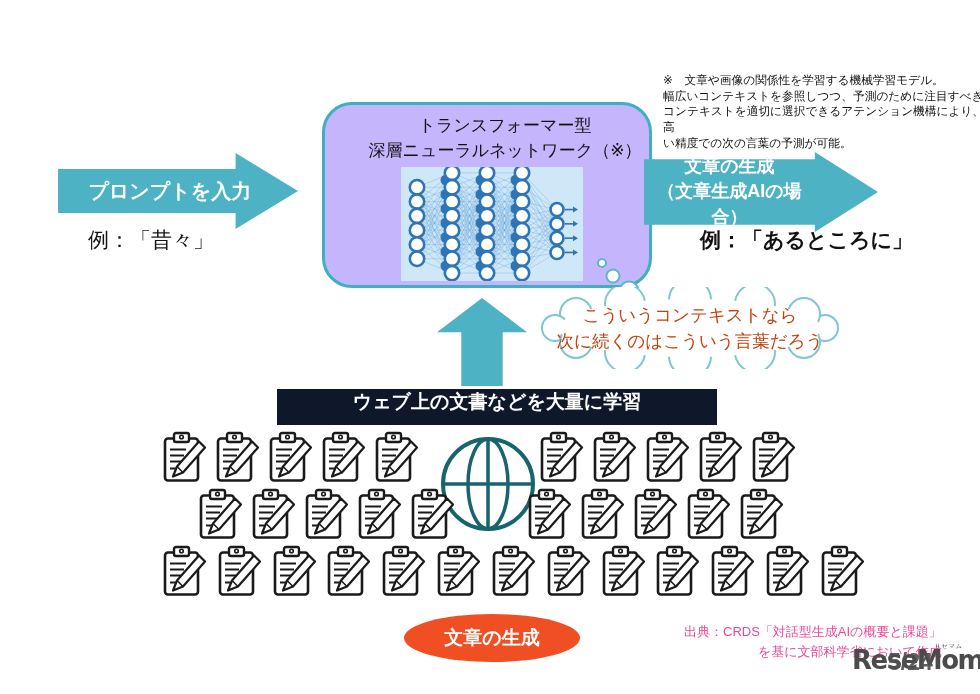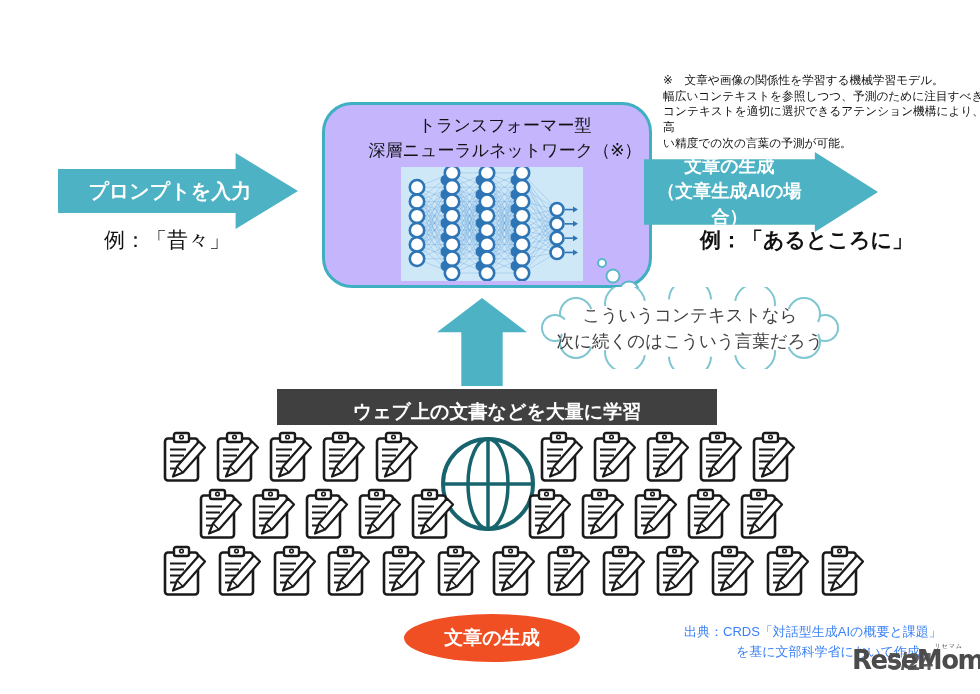--- a/index.html
+++ b/index.html
@@ -7,21 +7,21 @@
   .slide { position:relative; width:980px; height:694px; background:#ffffff; overflow:hidden; margin:0 auto; }
   .abs { position:absolute; }
 
   .footnote { left:663px; top:72px; width:322px; font-size:11.7px; line-height:1.34; color:#111; white-space:pre-line; }
 
   .block-arrow { background:#4db3c4; }
   .prompt-arrow { left:58px; top:153px; width:240px; height:76px;
     clip-path:polygon(0 21%,74% 21%,74% 0,100% 50%,74% 100%,74% 79%,0 79%); }
   .prompt-arrow .arrow-label { position:absolute; left:0; top:0; bottom:0; width:74%;
     display:flex; align-items:center; justify-content:center; color:#fff; font-size:20px; font-weight:bold;margin-left:23px; }
-  .prompt-example { left:104px; top:226px; font-size:21px; color:#111; }
+  .prompt-example { left:88px; top:226px; font-size:21px; color:#111; }
 
   .transformer-box { left:322px; top:102px; width:330px; height:186px;
     border:3.5px solid #3fafc2; border-radius:30px; background:#c4b5fd;padding-left:36px; }
   .transformer-title { margin-top:9px; text-align:center; font-size:17px; line-height:1.45;
     color:#111; white-space:pre-line; }
   .nn-svg { position:absolute; left:76px; top:62px; width:182px; height:114px; }
 
   .up-arrow { left:437px; top:298px; width:90px; height:88px; background:#4db3c4;
     clip-path:polygon(50% 0,100% 39%,73% 39%,73% 100%,27% 100%,27% 39%,0 39%); }
 
@@ -29,39 +29,39 @@
     clip-path:polygon(0 9%,73% 9%,73% 0,100% 50%,73% 100%,73% 91%,0 91%);padding-left:11px; }
   .output-arrow .arrow-label { position:absolute; left:0; top:0; bottom:0; width:73%;
     display:flex; align-items:center; justify-content:center; color:#fff; font-size:18px;
     font-weight:bold; line-height:1.4; text-align:center; white-space:pre-line; }
   .output-example { left:700px; top:226px; font-size:21px; color:#111;font-weight:bold; }
 
   .bubble-trail { left:590px; top:250px; width:56px; height:52px; }
 
   .thought-cloud { left:540px; top:287px; width:300px; height:82px; }
   .cloud-text { position:absolute; inset:0; display:flex; align-items:center; justify-content:center;
-    text-align:center; font-size:17.5px; line-height:1.5; color:#404040; white-space:pre-line; }
-
-  .learning-bar { left:277px; top:389px; width:440px; height:36px; background:#404040;
-    display:flex; align-items:flex-end; justify-content:center; color:#fff; font-size:19px; font-weight:bold; }
+    text-align:center; font-size:17.5px; line-height:1.5; color:#c2410c; white-space:pre-line; }
+
+  .learning-bar { left:277px; top:389px; width:440px; height:36px; background:#0f172a;
+    display:flex; align-items:flex-start; justify-content:center; color:#fff; font-size:19px; font-weight:bold; }
 
   .icons-field { left:162px; top:430px; width:706px; height:172px; }
   .icon-row { display:flex; height:57px; position:relative; }
   .icon-row.row2 { margin-left:36px; }
   .icon-row.row-full { width:100%; justify-content:space-between; }
   .grp { display:flex; }
   .icon { width:48px; height:55px; }
   .grp .icon { margin-right:5px; }
   .spacer1 { width:112px; } .spacer2 { width:64px; }
   .globe { position:absolute; left:276px; top:4px; width:100px; height:100px; }
 
   .big-data { left:404px; top:614px; width:176px; height:48px; background:#f04f23; border-radius:50%;
     display:flex; align-items:center; justify-content:center; color:#fff; font-size:19px; font-weight:bold; }
 
-  .source { left:684px; top:622px; font-size:13px; line-height:1.5; color:#3b82f6; }
+  .source { left:684px; top:622px; font-size:13px; line-height:1.5; color:#ec4899;text-align:right; }
   .source .line2 { margin-left:52px; }
 
   .watermark { left:852px; top:645px; width:125px; height:45px; }
   .wm-logo { font-size:26px; font-weight:bold; color:#4b4b4b; letter-spacing:-1.5px;
     font-family:"DejaVu Sans","Liberation Sans",sans-serif; }
   .wm-ruby { position:absolute; top:-3px; right:14px; font-size:6px; color:#4b4b4b; letter-spacing:1px; }
   .wm-page { position:absolute; left:36px; top:4px; font-size:23px; font-weight:600;
     color:rgba(80,80,80,0.92); }
 </style>
 </head>

